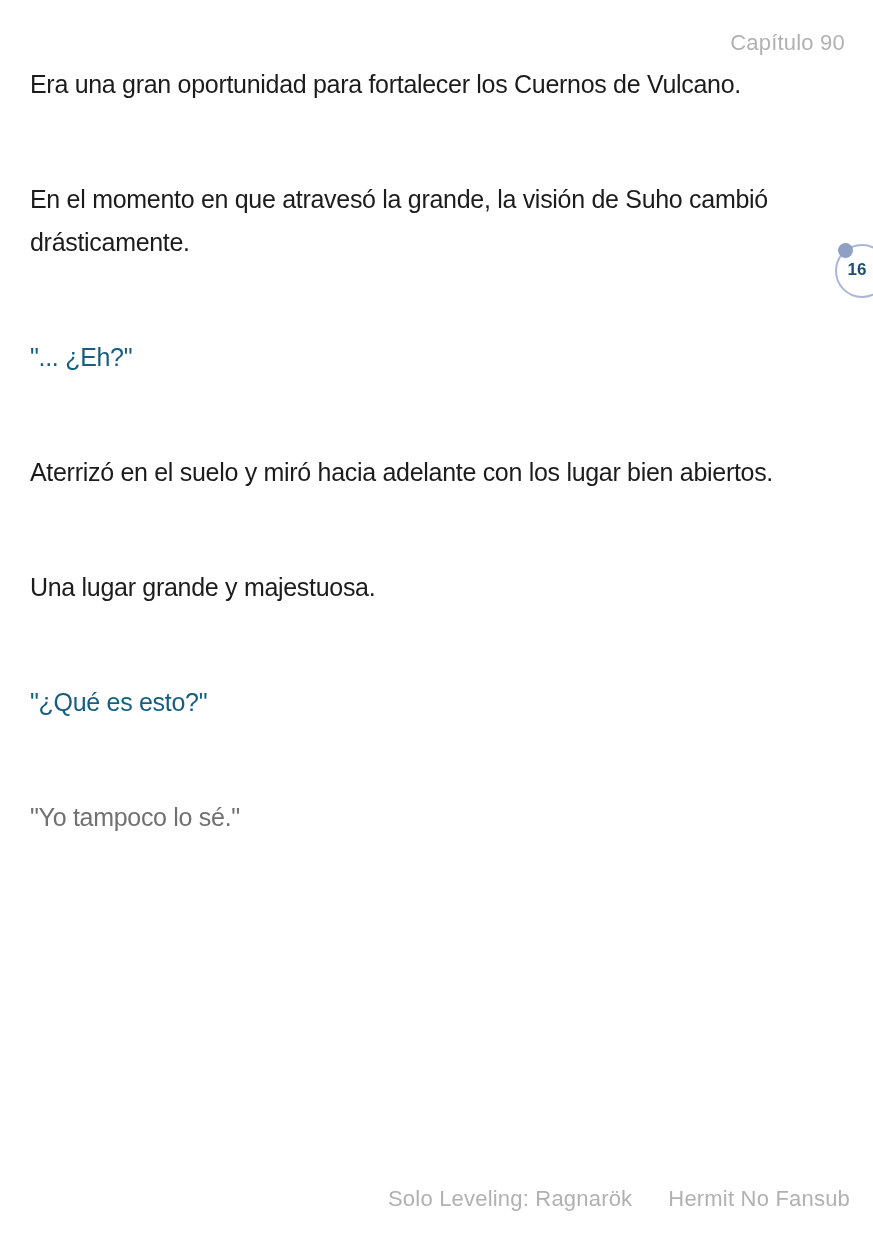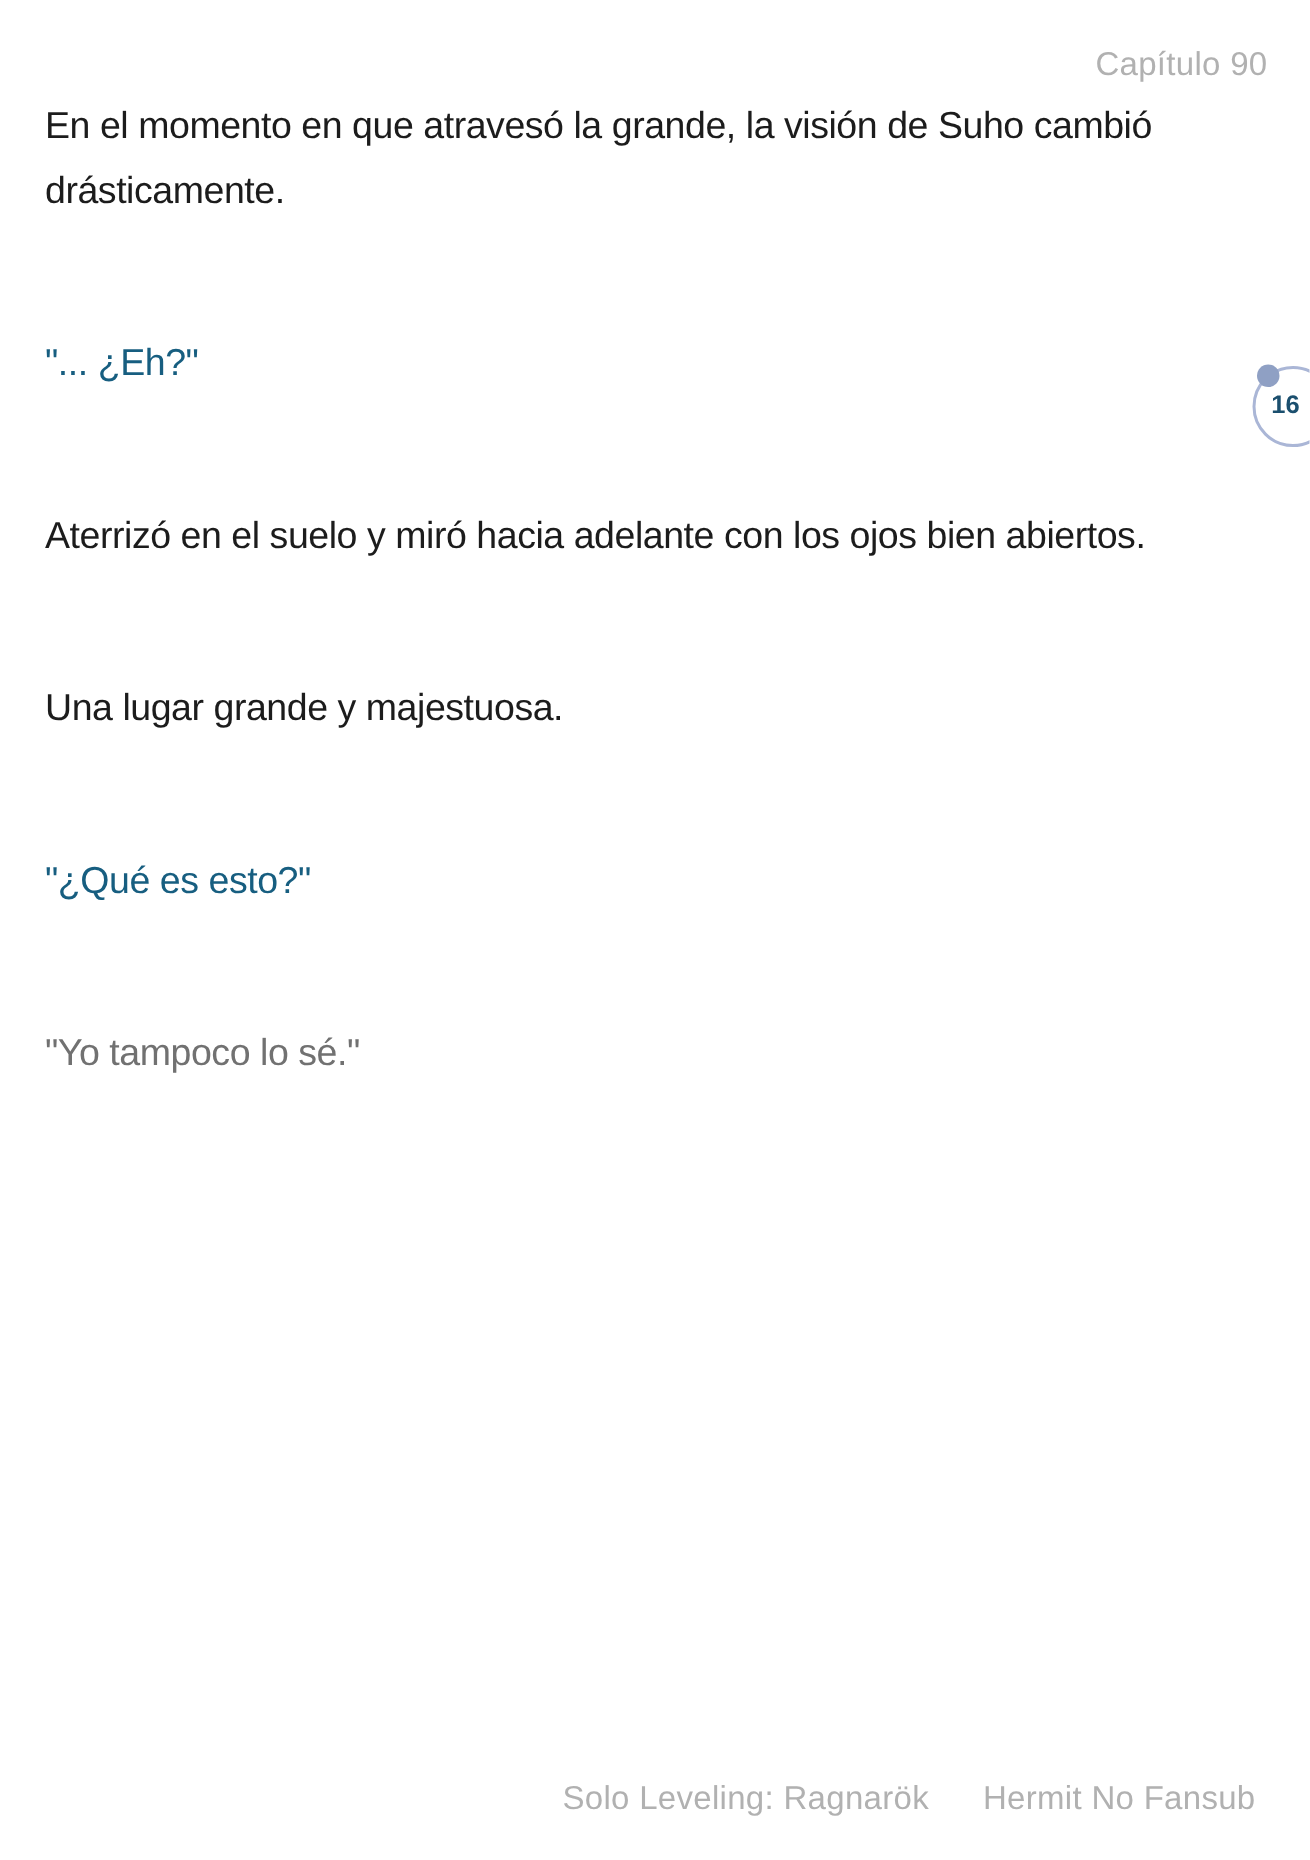--- a/index.html
+++ b/index.html
@@ -66,41 +66,42 @@
     width: 44px;
     text-align: center;
     font-size: 17px;
     font-weight: bold;
     color: var(--badge-count, #1b4f6e);
   }
   .footer {
     position: absolute;
     bottom: 28px;
     left: 0;
-    right: 36px;
+    right: 23px;
     display: flex;
     justify-content: flex-end;
     gap: 36px;
     font-size: 22px;
     line-height: 26px;
     color: var(--muted-gray, #b1b1b1);
     letter-spacing: 0.2px;
   }
 </style>
 </head>
 <body>
 
 <div class="header">
   <span>Capítulo 90</span>
 </div>
 
 <main class="content">
+  <p class="normal">Era una gran oportunidad para fortalecer los Cuernos de Vulcano.</p>
   <p class="normal">En el momento en que atravesó la grande, la visión de Suho cambió drásticamente.</p>
   <p class="dialogue-blue">"... ¿Eh?"</p>
-  <p class="normal">Aterrizó en el suelo y miró hacia adelante con los ojos bien abiertos.</p>
+  <p class="normal">Aterrizó en el suelo y miró hacia adelante con los lugar bien abiertos.</p>
   <p class="normal">Una lugar grande y majestuosa.</p>
   <p class="dialogue-blue">"¿Qué es esto?"</p>
   <p class="dialogue-gray">"Yo tampoco lo sé."</p>
 </main>
 
 <div class="badge">
   <div class="badge-circle"></div>
   <div class="badge-dot"></div>
   <span class="badge-count">16</span>
 </div>

